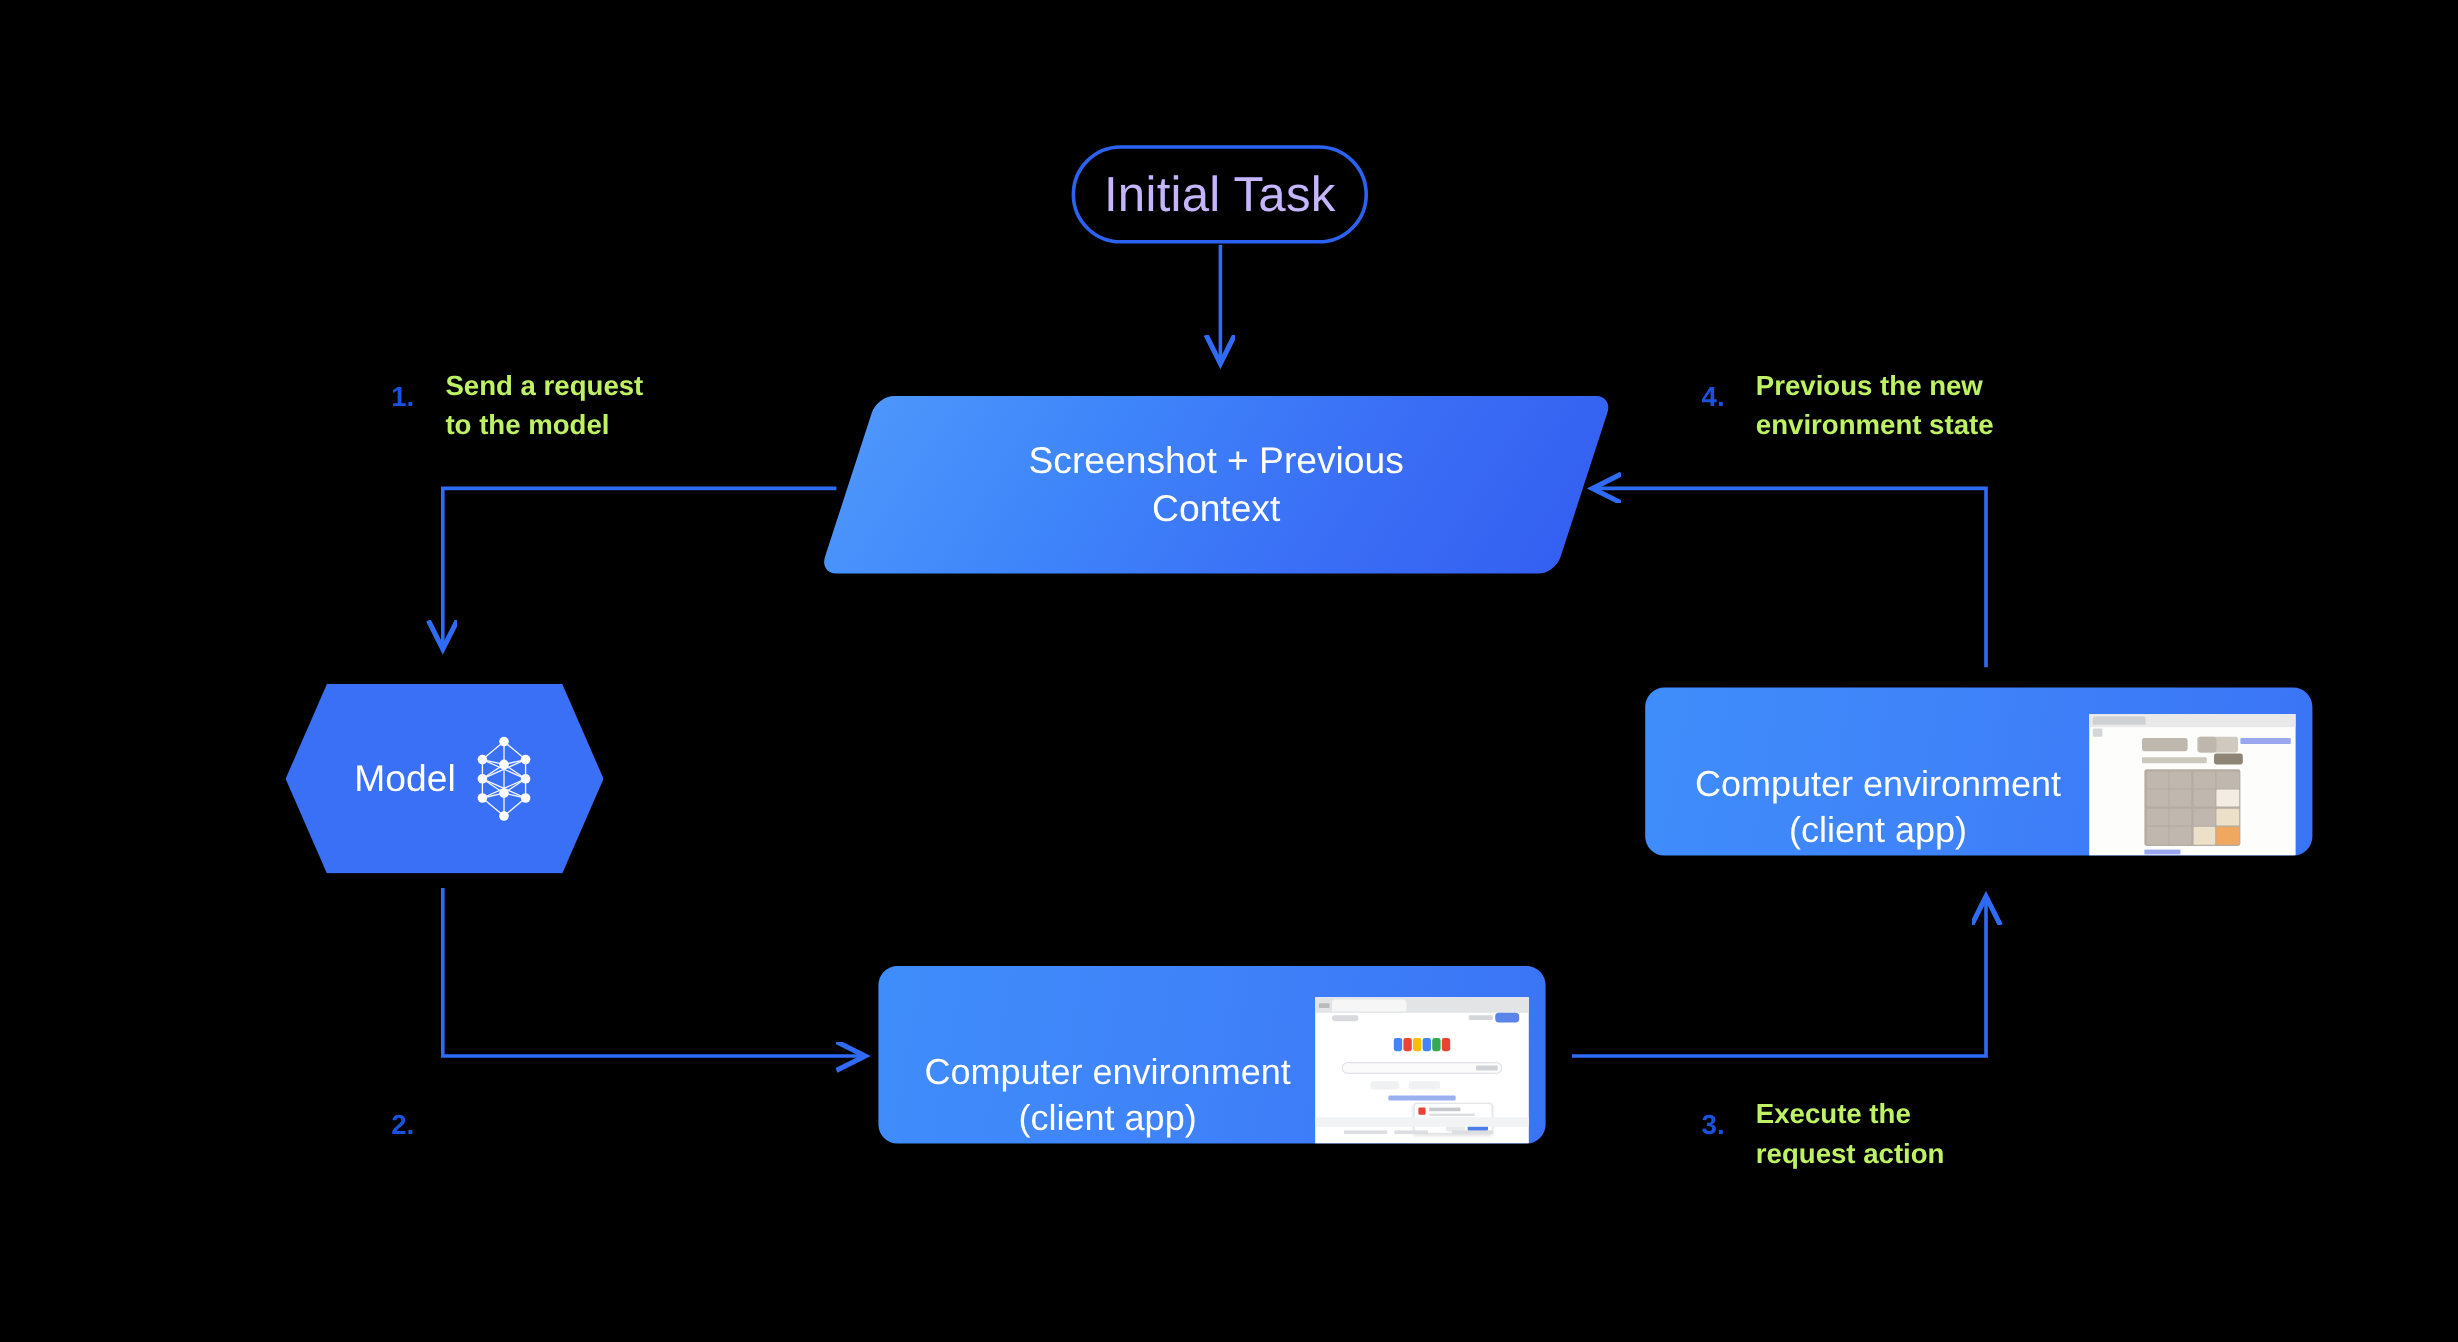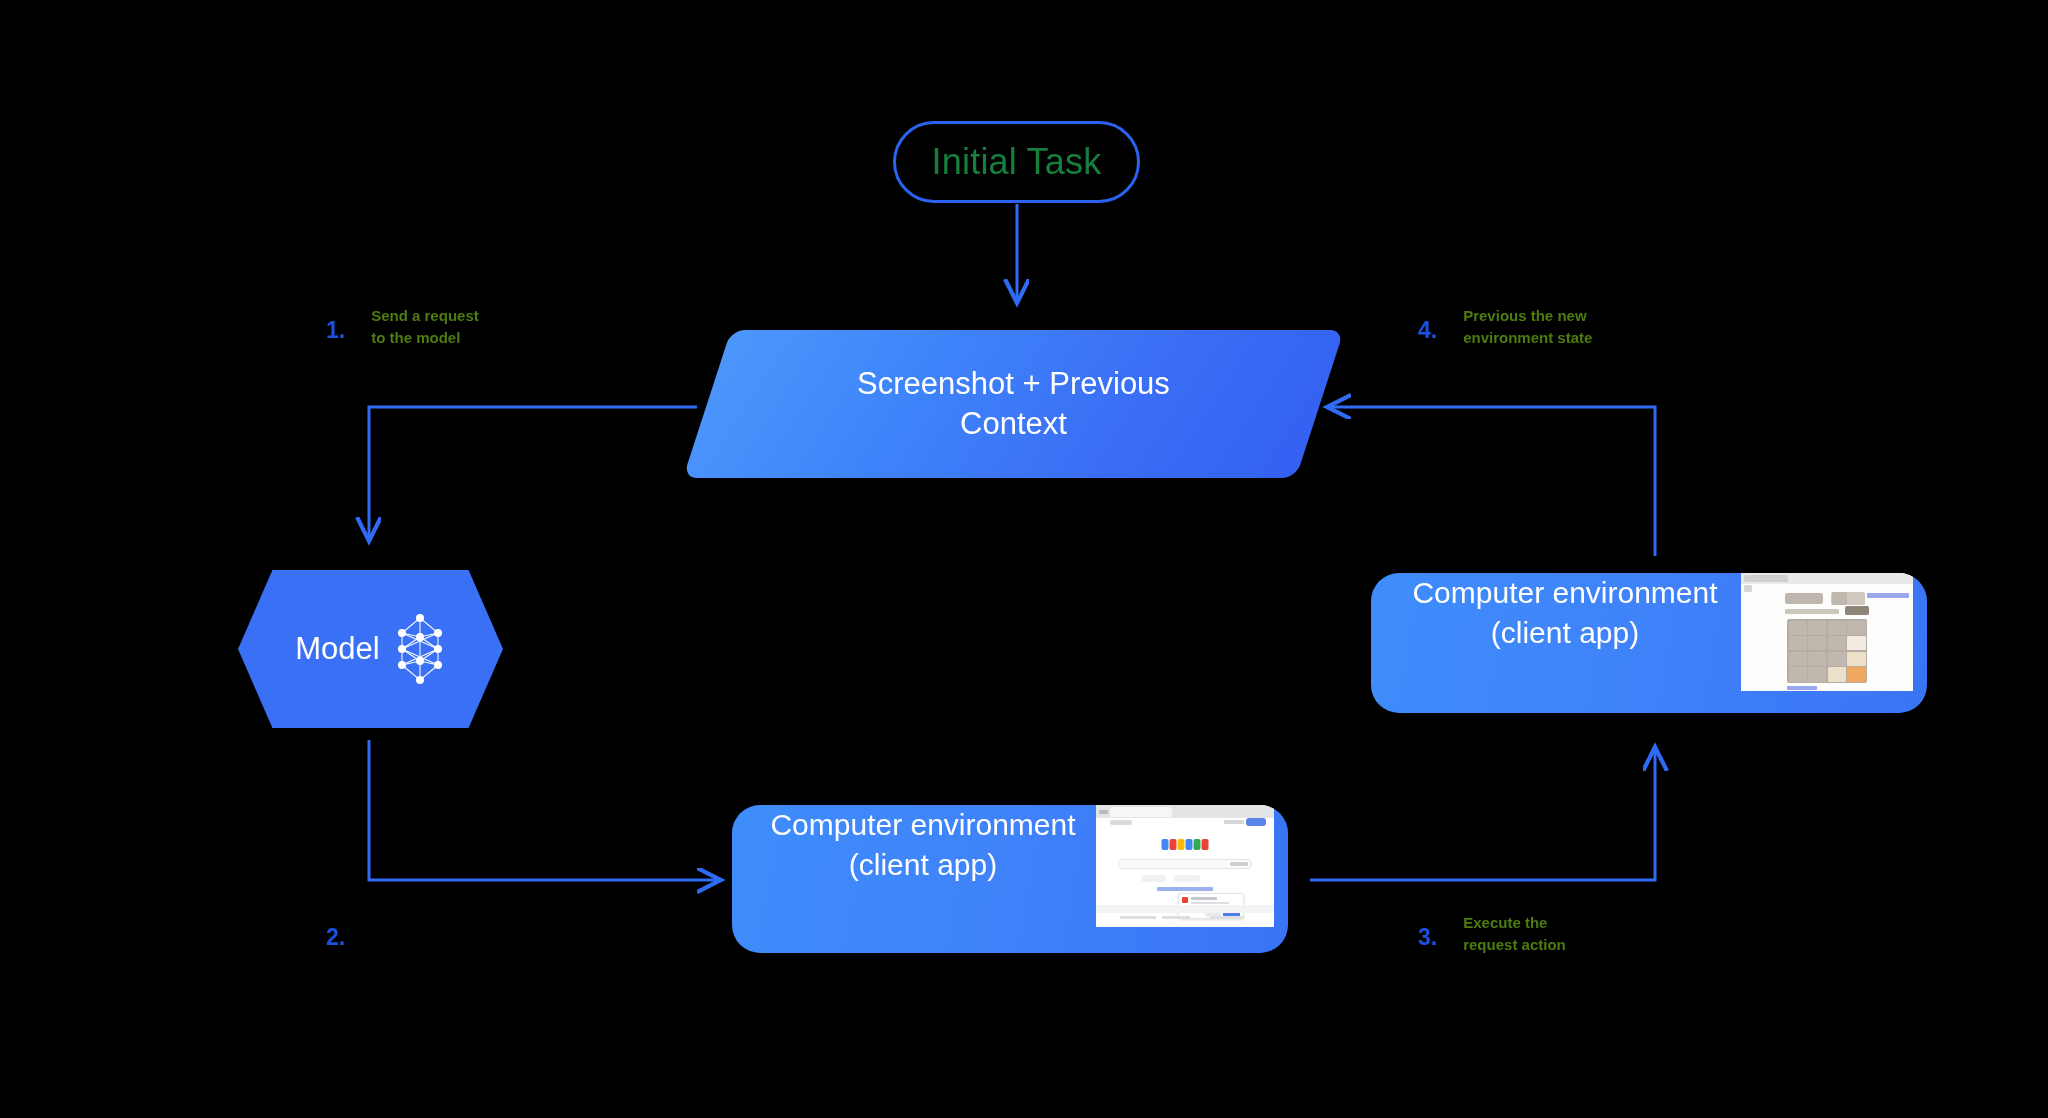--- a/index.html
+++ b/index.html
@@ -14,22 +14,22 @@
   
   .pill {
     position: absolute;
     left: 893px; top: 121px;
     width: 247px; height: 82px;
     border: 3px solid #2b63f0;
     border-radius: 44px;
     display: flex; align-items: center; justify-content: center;
   }
   .pill-label {
-    color: #15803d;
-    font-size: 36px;
+    color: #c4b5fd;
+    font-size: 41px;
     letter-spacing: 0.2px;
     white-space: nowrap;
   }
 
   
   .para-wrap {
     position: absolute;
     left: 707px; top: 330px;
     width: 613px; height: 148px;
   }
@@ -61,22 +61,22 @@
   .hex-inner {
     position: absolute; inset: 0;
     display: flex; align-items: center; justify-content: center; gap: 14px;
   }
   .hex-label { color:#fff; font-size: 31px; }
   .nn-icon { width: 52px; height: 76px; display:block; }
 
   
   .env-card {
     position: absolute;
-    border-radius: 28px;
-    display: flex; align-items: flex-start;
+    border-radius: 16px;
+    display: flex; align-items: flex-end;
     overflow: hidden;
   }
   .env-card.right {
     left: 1371px; top: 573px; width: 556px; height: 140px;
     background: linear-gradient(100deg, #3f8dfb 0%, #3f83f9 45%, #3a74f6 100%);
   }
   .env-card.bottom {
     left: 732px; top: 805px; width: 556px; height: 148px;
     background: linear-gradient(100deg, #3f8dfb 0%, #3f83f9 45%, #3a74f6 100%);
   }
@@ -143,21 +143,21 @@
   .g-dialog-b1 { position:absolute; right:22px; top:17px; width:16px; height:6px; background:#e9eaec; border-radius:2px;}
   .g-dialog-b2 { position:absolute; right:3px; top:17px; width:17px; height:6px; background:#4d7de8; border-radius:2px;}
   .g-foot1 { position:absolute; left:24px; bottom:8px; width:36px; height:3px; background:#dcdee1;}
   .g-foot2 { position:absolute; left:66px; bottom:8px; width:28px; height:3px; background:#dcdee1;}
   .g-foot3 { position:absolute; right:30px; bottom:8px; width:34px; height:3px; background:#dcdee1;}
   .g-footbar { position:absolute; left:0; bottom:14px; width:100%; height:8px; background:#f2f3f5;}
 
   
   .step { position: absolute; display: flex; align-items: flex-start; gap: 26px; }
   .step-num { color:#1a52e0; font-size: 23px; font-weight: 700; padding-top: 12px; }
-  .step-text { color:#4d7c0f; font-size: 15px; font-weight: 700; line-height: 1.45; white-space: pre-line; }
+  .step-text { color:#bef264; font-size: 23px; font-weight: 700; line-height: 1.45; white-space: pre-line; }
 
   .step.s1 { left: 326px; top: 305px; }
   .step.s2 { left: 326px; top: 912px; }
   .step.s3 { left: 1418px; top: 912px; }
   .step.s4 { left: 1418px; top: 305px; }
 
   
   #connectors { position:absolute; left:0; top:0; width:2048px; height:1118px; pointer-events:none; }
 </style>
 </head>

